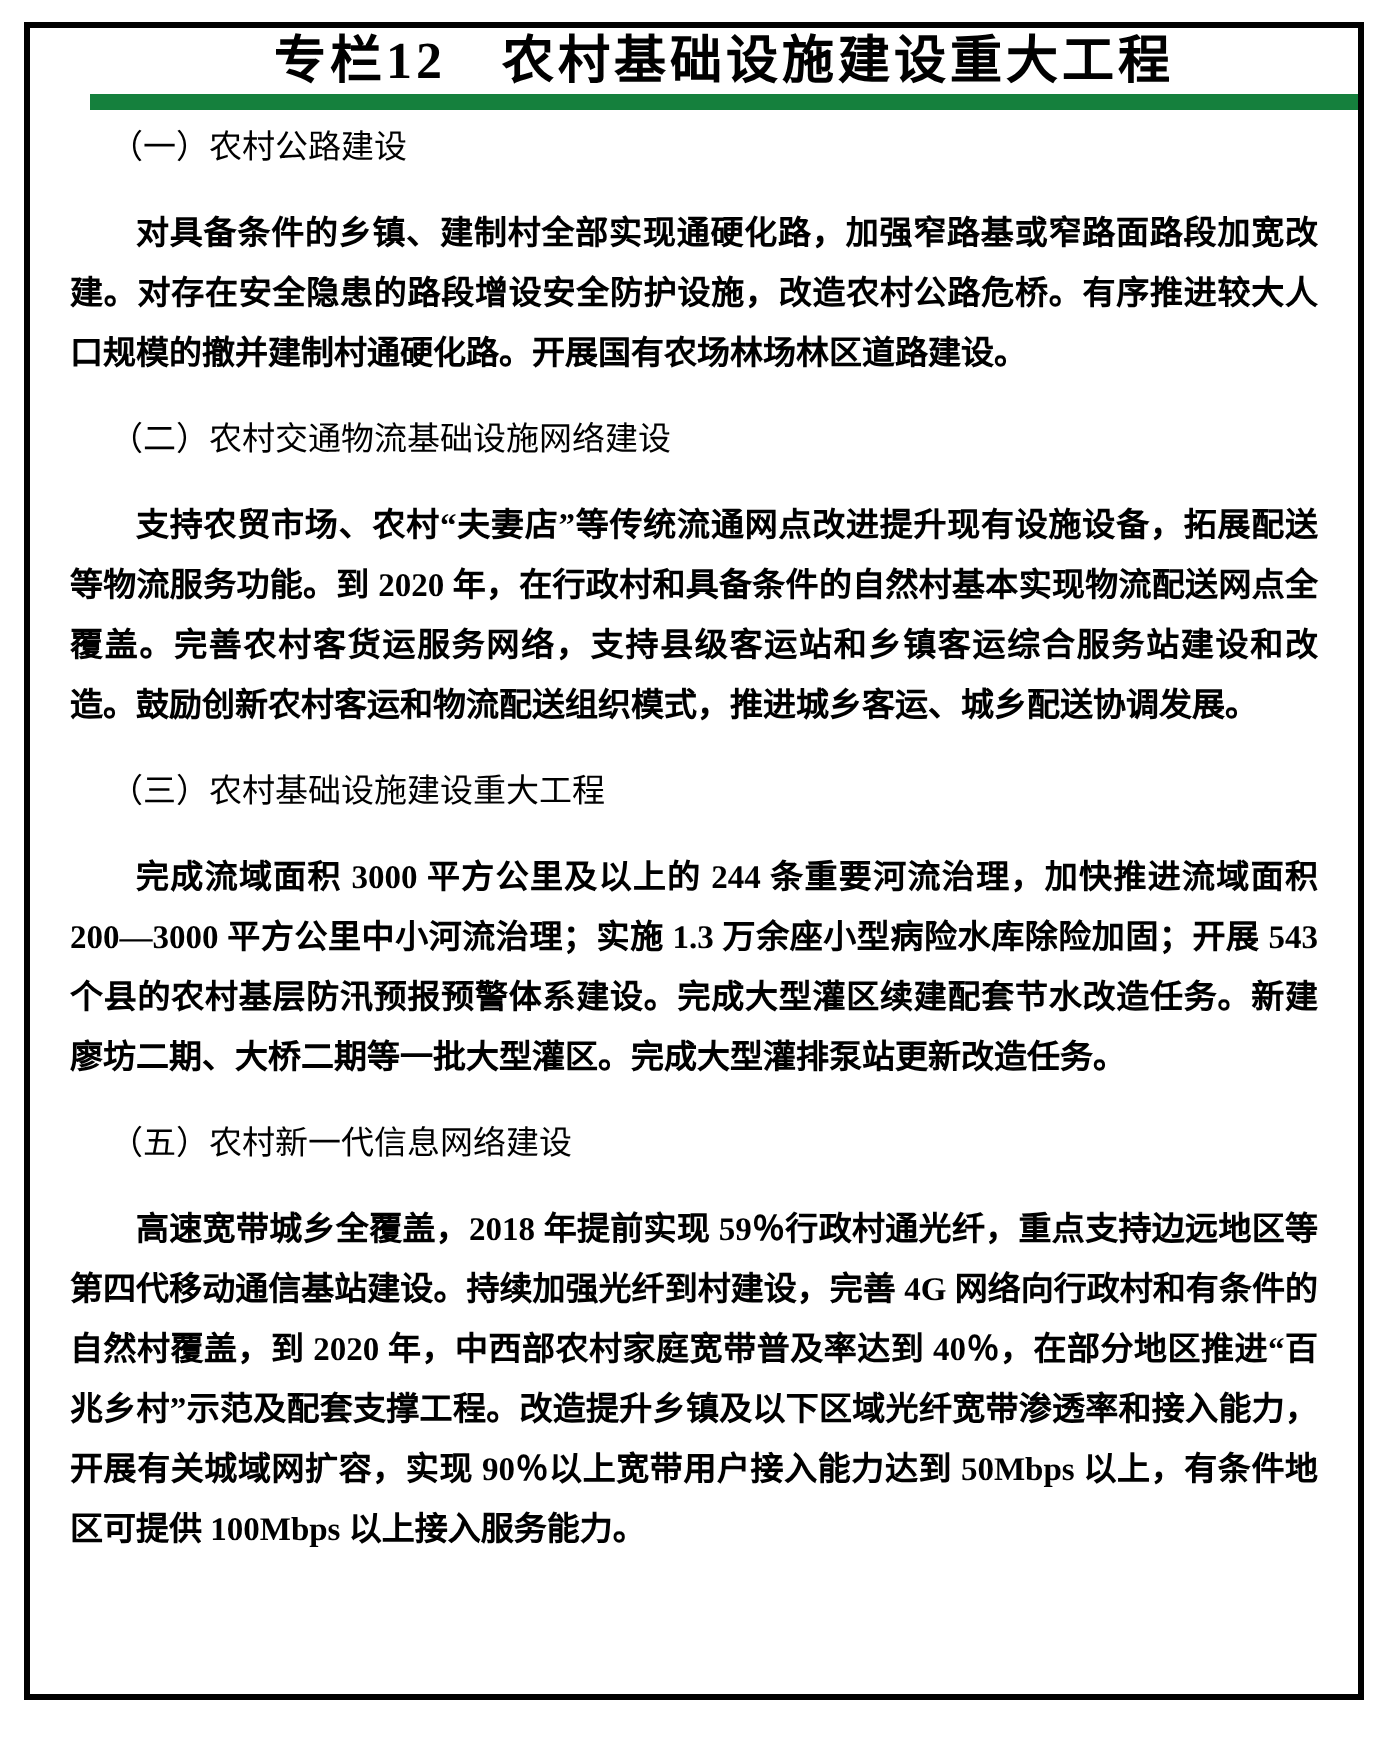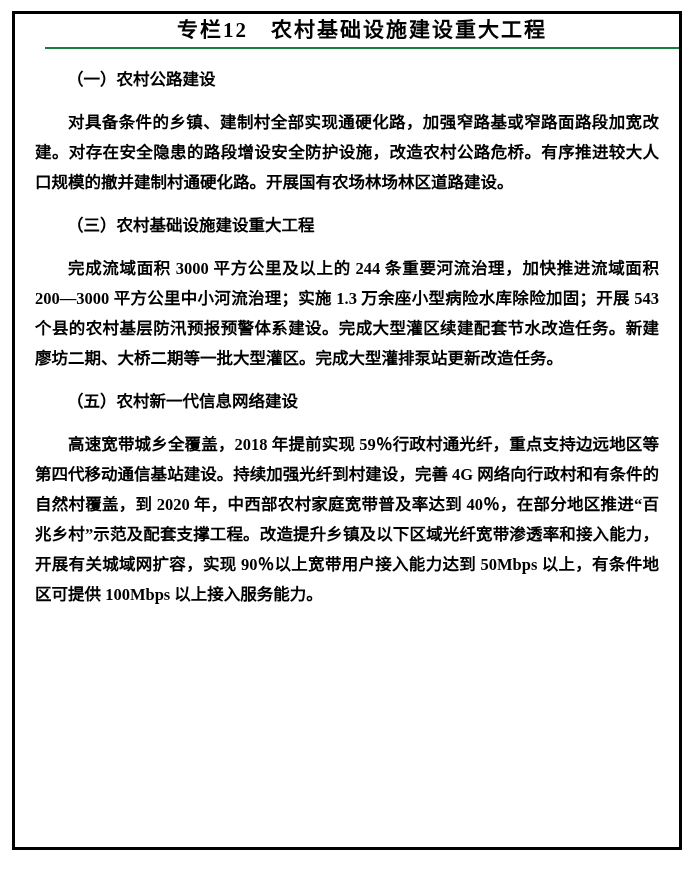--- a/index.html
+++ b/index.html
@@ -22,62 +22,66 @@
     width: 670px;
     height: 839px;
     border: 3px solid #000000;
     background: #ffffff;
     box-sizing: border-box;
   }
   .column-title {
     height: 33px;
     line-height: 33px;
     text-align: center;
-    font-size: 21px;
+    font-size: 26px;
     font-weight: bold;
     letter-spacing: 2px;
-    border-bottom: 2px solid #15803d;
+    border-bottom: 8px solid #15803d;
     white-space: nowrap;
     overflow: hidden;
     margin-left: 30px;
   }
   .column-content {
     padding: 4px 7px 4px 7px;
     font-size: 16.5px;
     line-height: 30px;
     font-weight: bold;
     text-align: justify;
     text-justify: inter-ideograph;
   }
   .section {
     margin: 0;
     padding: 0;
   }
   .section-heading {
     text-indent: 2em;
-    font-weight: bold;
-    margin: 12px;
+    font-weight: normal;
+    margin: 0;
   }
   .section-paragraph {
     text-indent: 2em;
     margin: 13px;
   }
 </style>
 </head>
 <body>
 
 <div class="column-box">
   <div class="column-title">专栏12　农村基础设施建设重大工程</div>
   <div class="column-content">
 
     <div class="section">
       <div class="section-heading">（一）农村公路建设</div>
       <p class="section-paragraph">对具备条件的乡镇、建制村全部实现通硬化路，加强窄路基或窄路面路段加宽改建。对存在安全隐患的路段增设安全防护设施，改造农村公路危桥。有序推进较大人口规模的撤并建制村通硬化路。开展国有农场林场林区道路建设。</p>
     </div>
 
+    <div class="section">
+      <div class="section-heading">（二）农村交通物流基础设施网络建设</div>
+      <p class="section-paragraph">支持农贸市场、农村“夫妻店”等传统流通网点改进提升现有设施设备，拓展配送等物流服务功能。到 2020 年，在行政村和具备条件的自然村基本实现物流配送网点全覆盖。完善农村客货运服务网络，支持县级客运站和乡镇客运综合服务站建设和改造。鼓励创新农村客运和物流配送组织模式，推进城乡客运、城乡配送协调发展。</p>
+    </div>
 
     <div class="section">
       <div class="section-heading">（三）农村基础设施建设重大工程</div>
       <p class="section-paragraph">完成流域面积 3000 平方公里及以上的 244 条重要河流治理，加快推进流域面积 200—3000 平方公里中小河流治理；实施 1.3 万余座小型病险水库除险加固；开展 543 个县的农村基层防汛预报预警体系建设。完成大型灌区续建配套节水改造任务。新建廖坊二期、大桥二期等一批大型灌区。完成大型灌排泵站更新改造任务。</p>
     </div>
 
 
     <div class="section">
       <div class="section-heading">（五）农村新一代信息网络建设</div>
       <p class="section-paragraph">高速宽带城乡全覆盖，2018 年提前实现 59％行政村通光纤，重点支持边远地区等第四代移动通信基站建设。持续加强光纤到村建设，完善 4G 网络向行政村和有条件的自然村覆盖，到 2020 年，中西部农村家庭宽带普及率达到 40％，在部分地区推进“百兆乡村”示范及配套支撑工程。改造提升乡镇及以下区域光纤宽带渗透率和接入能力，开展有关城域网扩容，实现 90％以上宽带用户接入能力达到 50Mbps 以上，有条件地区可提供 100Mbps 以上接入服务能力。</p>

